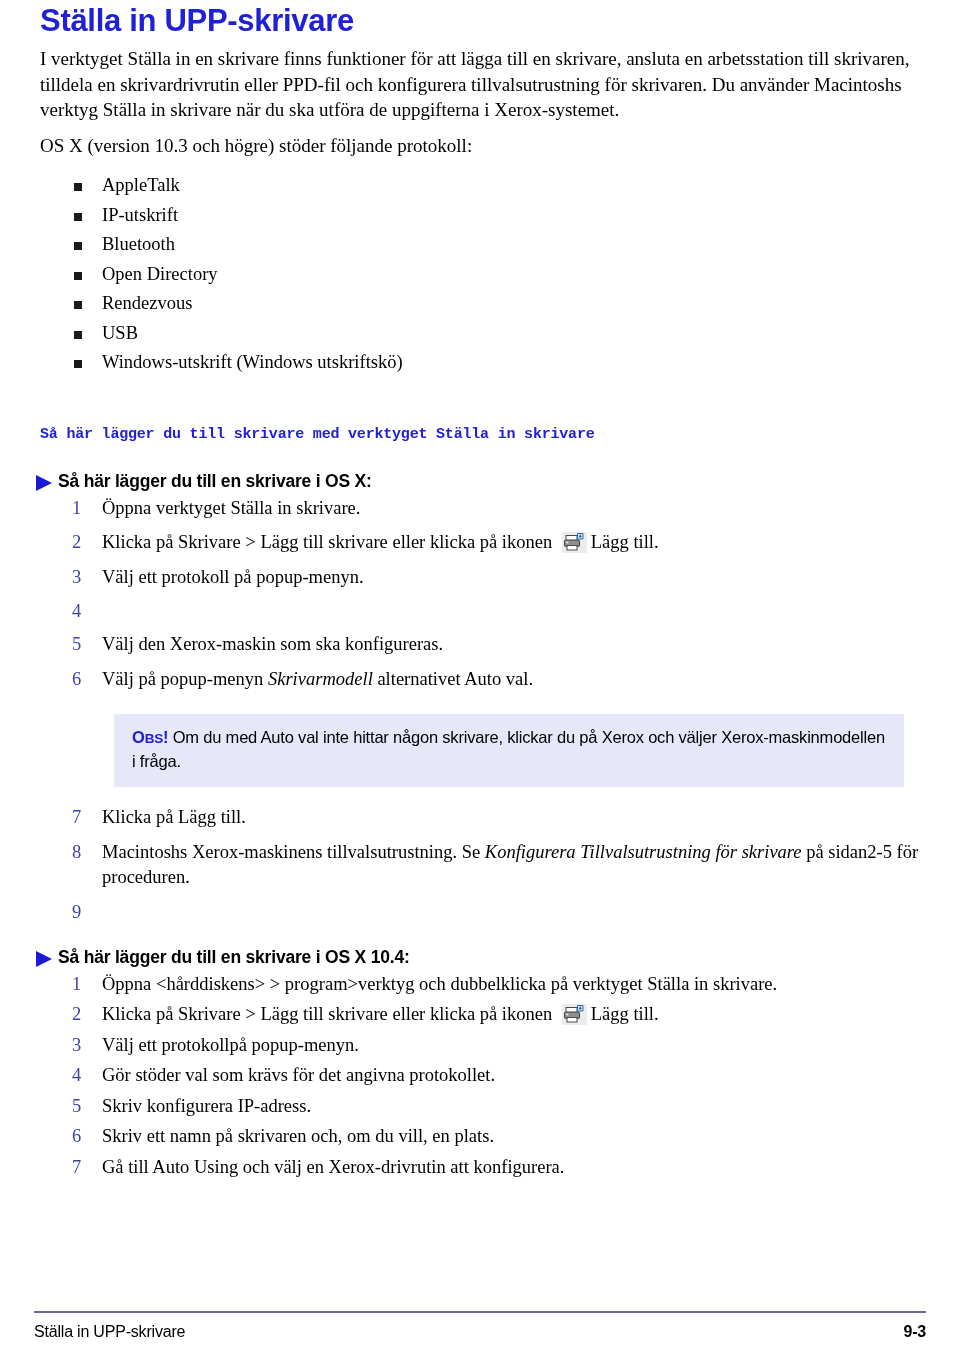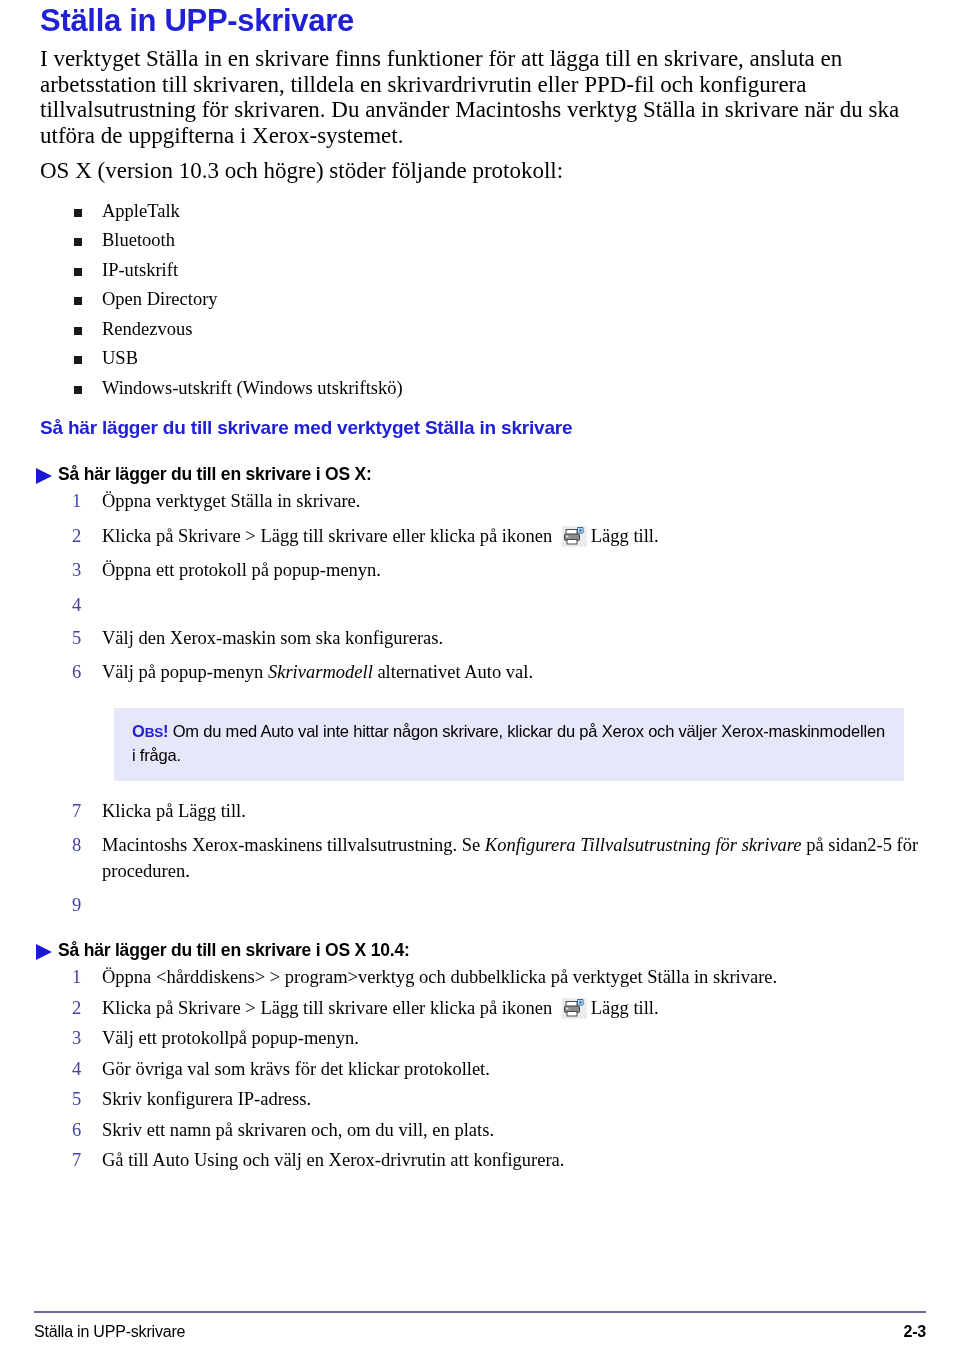--- a/index.html
+++ b/index.html
@@ -28,27 +28,27 @@
   .doc-title {
     font-family: "Liberation Sans", "DejaVu Sans", sans-serif;
     font-weight: bold;
     font-size: 31px;
     line-height: 34px;
     color: #2020d6;
     letter-spacing: -0.3px;
     margin: 4px 0 8px 6px;
   }
   .h2-blue {
-    font-family: Liberation Sans, sans-serif;
-    font-weight: bold;
-    font-size: 19px;
+    font-family: Liberation Mono, monospace;
+    font-weight: bold;
+    font-size: 15px;
     line-height: 26px;
     color: #2020d6;
     letter-spacing: -0.2px;
-    margin: 12px 0 0 6px;
+    margin: 44px 0 0 6px;
   }
   .proc-head {
     display: flex;
     align-items: center;
     margin: 22px 0 4px 0;
   }
   .arrow-bullet {
     flex: 0 0 auto;
     width: 24px;
     margin-top: 4px;
@@ -59,21 +59,21 @@
     font-family: "Liberation Sans", "DejaVu Sans", sans-serif;
     font-weight: bold;
     font-size: 17.5px;
     line-height: 22px;
     color: #000000;
     letter-spacing: -0.2px;
   }
 
   
   .body-p {
-    font-size: 23px;
+    font-size: 19px;
     line-height: 25.5px;
     margin: 0 0 13px 6px;
     text-align: left;
   }
   .body-p.intro { margin-bottom: 10px; }
 
   
   ul.sq-list {
     list-style: none;
     margin: 6px 0 0 0;
@@ -186,22 +186,22 @@
 <div class="page">
 
   <h1 class="doc-title">Ställa in UPP-skrivare</h1>
 
   <p class="body-p intro">I verktyget Ställa in en skrivare finns funktioner för att lägga till en skrivare, ansluta en arbetsstation till skrivaren, tilldela en skrivardrivrutin eller PPD-fil och konfigurera tillvalsutrustning för skrivaren. Du använder Macintoshs verktyg Ställa in skrivare när du ska utföra de uppgifterna i Xerox-systemet.</p>
 
   <p class="body-p">OS X (version 10.3 och högre) stöder följande protokoll:</p>
 
   <ul class="sq-list" id="protocol-list">
       <li><span class="sq"></span><span>AppleTalk</span></li>
+      <li><span class="sq"></span><span>IP-utskrift</span></li>
       <li><span class="sq"></span><span>Bluetooth</span></li>
-      <li><span class="sq"></span><span>IP-utskrift</span></li>
       <li><span class="sq"></span><span>Open Directory</span></li>
       <li><span class="sq"></span><span>Rendezvous</span></li>
       <li><span class="sq"></span><span>USB</span></li>
       <li><span class="sq"></span><span>Windows-utskrift (Windows utskriftskö)</span></li>
     </ul>
 
   <h2 class="h2-blue">Så här lägger du till skrivare med verktyget Ställa in skrivare</h2>
 
   <div class="proc-head">
     <span class="arrow-bullet">
@@ -215,21 +215,21 @@
   <ol class="steps" id="steps-osx">
       <li><span class="num">1</span><span><span>Öppna verktyget Ställa in skrivare.</span></span></li>
       <li><span class="num">2</span><span><span>Klicka på </span><b>Skrivare &gt; Lägg till skrivare</b><span> eller klicka på ikonen </span><span class="printer-icon"><svg width="25" height="21" viewBox="0 0 25 21" aria-hidden="true">
               <rect x="4" y="3.5" width="11" height="5" fill="#ffffff" stroke="#4a4a4a" stroke-width="1"></rect>
               <rect x="2.5" y="8" width="15" height="6.5" rx="1.2" fill="#8d8d8d" stroke="#3c3c3c" stroke-width="1"></rect>
               <rect x="5" y="13.5" width="10" height="4.5" fill="#ffffff" stroke="#4a4a4a" stroke-width="1"></rect>
               <rect x="4" y="9.6" width="2.4" height="1.6" fill="#e8e8e8"></rect>
               <path d="M15.5 1.5 h5.5 v5.5 h-5.5 z" fill="#d9eefb" stroke="#2c6ea8" stroke-width="1"></path>
               <path d="M18.2 2.6 v3.3 M16.6 4.25 h3.3" stroke="#2c6ea8" stroke-width="1.2"></path>
             </svg></span><b>Lägg till</b><span>.</span></span></li>
-      <li><span class="num">3</span><span><span>Öppna  ett protokoll på popup-menyn.</span></span></li>
+      <li><span class="num">3</span><span><span>Välj  ett protokoll på popup-menyn.</span></span></li>
       <li><span class="num">4</span></li>
       <li><span class="num">5</span><span><span>Välj den Xerox-maskin som ska konfigureras.</span></span></li>
       <li><span class="num">6</span><span><span>Välj på popup-menyn </span><i>Skrivarmodell</i><span> alternativet </span><b>Auto val</b><span>.</span></span></li>
     </ol>
 
   <div class="note-box">
     <span class="note-label"><span>O</span><span class="small-caps">BS</span><span>!</span></span><span id="note-body"><span> Om du med </span><b>Auto val</b><span> inte hittar någon skrivare, klickar du på </span><b>Xerox</b><span> och väljer Xerox-maskinmodellen i fråga.</span></span>
   </div>
 
   <ol class="steps" id="steps-osx-continued">
@@ -251,27 +251,27 @@
       <li><span class="num">1</span><span><span>Öppna &lt;hårddiskens&gt; &gt; program&gt;verktyg och dubbelklicka på </span><b>verktyget Ställa in skrivare</b><span>.</span></span></li>
       <li><span class="num">2</span><span><span>Klicka på </span><b>Skrivare &gt; Lägg till skrivare</b><span> eller klicka på ikonen </span><span class="printer-icon"><svg width="25" height="21" viewBox="0 0 25 21" aria-hidden="true">
               <rect x="4" y="3.5" width="11" height="5" fill="#ffffff" stroke="#4a4a4a" stroke-width="1"></rect>
               <rect x="2.5" y="8" width="15" height="6.5" rx="1.2" fill="#8d8d8d" stroke="#3c3c3c" stroke-width="1"></rect>
               <rect x="5" y="13.5" width="10" height="4.5" fill="#ffffff" stroke="#4a4a4a" stroke-width="1"></rect>
               <rect x="4" y="9.6" width="2.4" height="1.6" fill="#e8e8e8"></rect>
               <path d="M15.5 1.5 h5.5 v5.5 h-5.5 z" fill="#d9eefb" stroke="#2c6ea8" stroke-width="1"></path>
               <path d="M18.2 2.6 v3.3 M16.6 4.25 h3.3" stroke="#2c6ea8" stroke-width="1.2"></path>
             </svg></span><b>Lägg till</b><span>.</span></span></li>
       <li><span class="num">3</span><span><span>Välj ett </span><b>protokoll</b><span>på popup-menyn.</span></span></li>
-      <li><span class="num">4</span><span><span>Gör övriga val som krävs för det klickar protokollet.</span></span></li>
+      <li><span class="num">4</span><span><span>Gör stöder val som krävs för det angivna protokollet.</span></span></li>
       <li><span class="num">5</span><span><span>Skriv konfigurera IP-adress.</span></span></li>
       <li><span class="num">6</span><span><span>Skriv ett namn på skrivaren och, om du vill, en plats.</span></span></li>
       <li><span class="num">7</span><span><span>Gå till Auto Using och välj en Xerox-drivrutin att konfigurera.</span></span></li>
     </ol>
 
   <div class="footer">
     <hr class="footer-rule">
     <div class="footer-row">
       <span>Ställa in UPP-skrivare</span>
-      <span class="footer-page">2-3</span>
+      <span class="footer-page">9-3</span>
     </div>
   </div>
 
 </div>
 
 </body></html>

